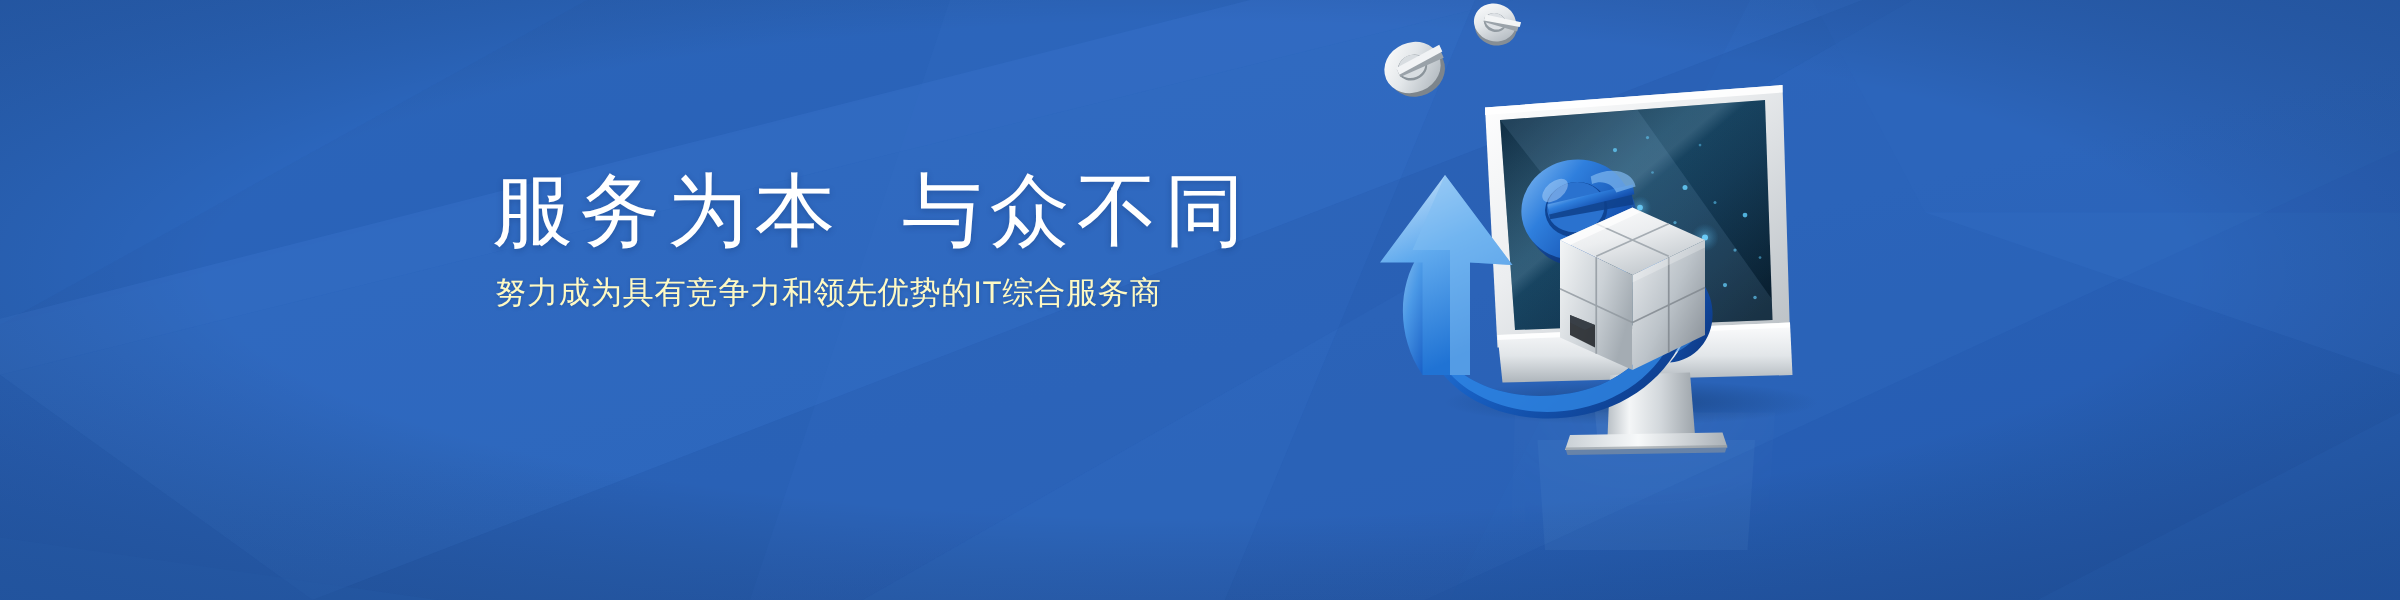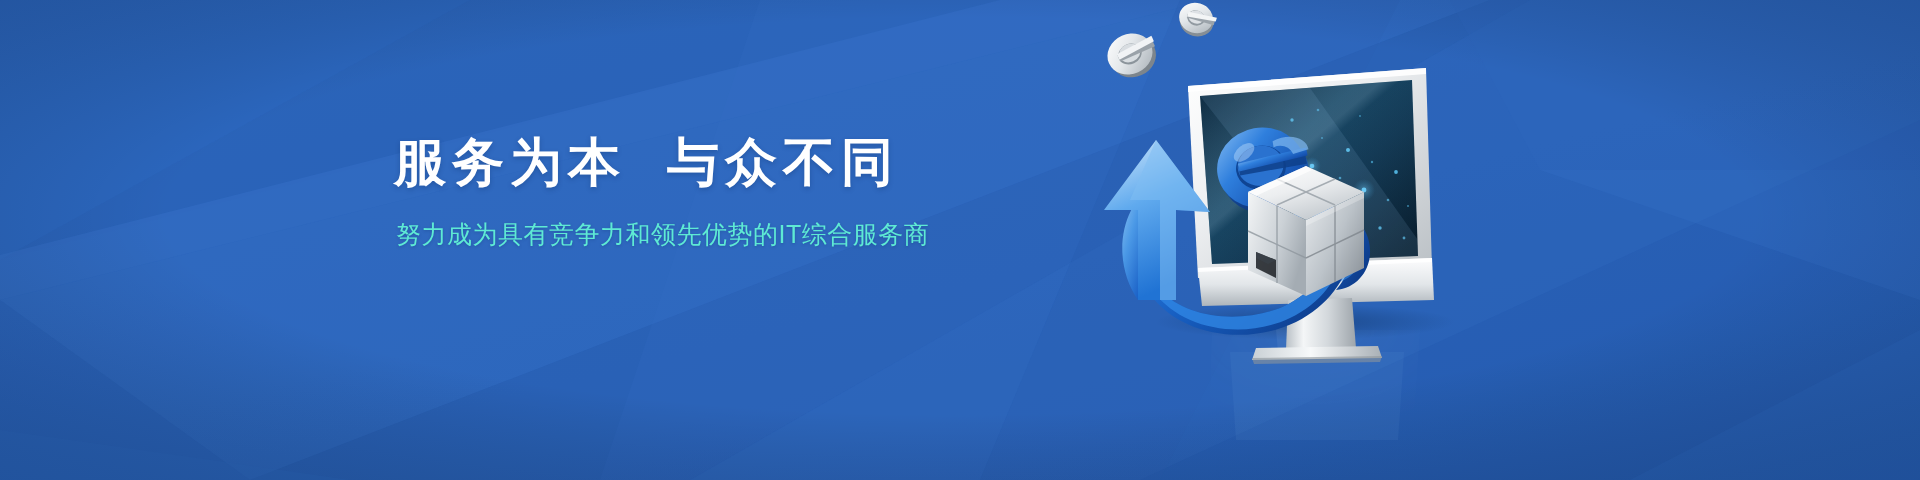--- a/index.html
+++ b/index.html
@@ -30,33 +30,33 @@
     top: 0;
     width: 1100px;
     height: 480px;
     pointer-events: none;
   }
   .headline {
     position: absolute;
     left: 394px;
     top: 136px;
     color: #ffffff;
-    font-size: 52px;
-    font-weight: bold;
+    font-size: 64px;
+    font-weight: normal;
     letter-spacing: 6px;
     line-height: 1;
     white-space: pre;
     text-shadow: 0 2px 5px rgba(10,40,90,0.28);
     text-align: right;
   }
   .subhead {
     position: absolute;
     left: 396px;
     top: 222px;
-    color: #5eead4;
+    color: #fef9c3;
     font-size: 25px;
     font-weight: normal;
     letter-spacing: 0.5px;
     line-height: 1;
     white-space: pre;
     text-shadow: 0 1px 3px rgba(10,40,90,0.25);
   }
 
   
   .illustration {

